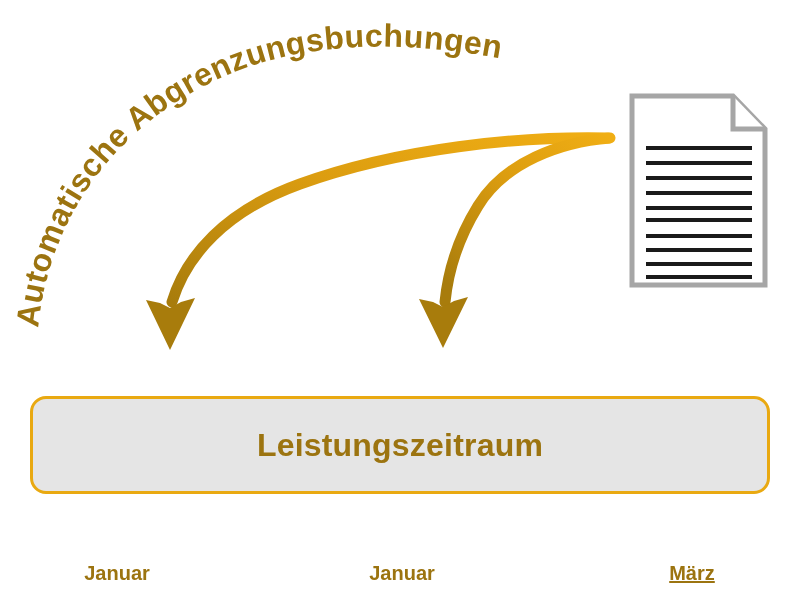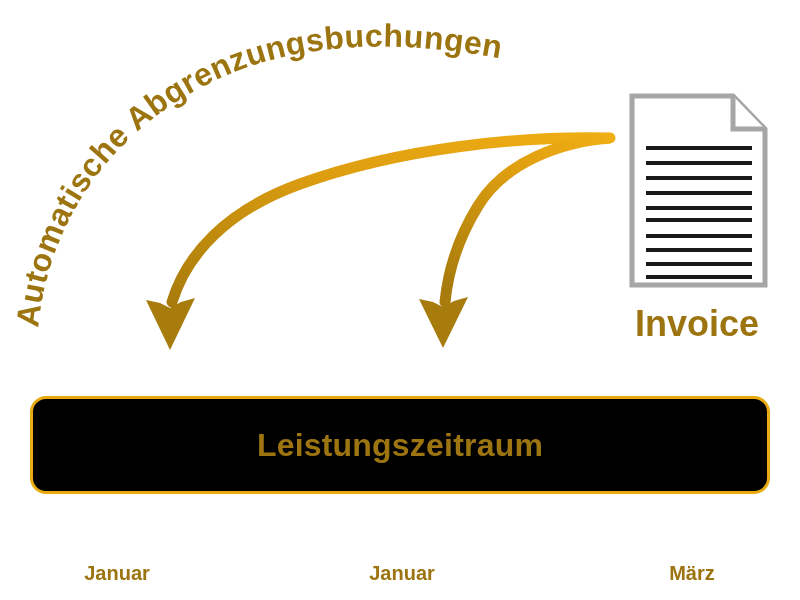--- a/index.html
+++ b/index.html
@@ -32,21 +32,21 @@
   
   .period-box {
     position: absolute;
     left: 30px;
     top: 396px;
     width: 740px;
     height: 98px;
     box-sizing: border-box;
     border: 3px solid #e9a911;
     border-radius: 16px;
-    background: #000000;
+    background: #e5e5e5;
     display: flex;
     align-items: center;
     justify-content: center;
   }
   .period-label {
     font-size: 32px;
     font-weight: bold;
     color: #9c7410;
     letter-spacing: 0.2px;
     font-family: "Liberation Sans", sans-serif;
@@ -59,21 +59,21 @@
     font-size: 20px;
     font-weight: bold;
     color: #9c7410;
     transform: translateX(-50%);
     white-space: nowrap;
     font-family: "Liberation Sans", sans-serif;
     margin-top: 32px;
   }
   .month-0 { left: 117px; }
   .month-1 { left: 402px; }
-  .month-2 { left: 692px; }
+  .month-2 { left: 692px; text-decoration: underline; }
 
   
   .invoice-caption {
     position: absolute;
     left: 697px;
     top: 303px;
     transform: translateX(-50%);
     font-size: 36px;
     font-weight: bold;
     color: #9c7410;
@@ -149,21 +149,20 @@
         <line x1="646" y1="208" x2="752" y2="208"></line>
         <line x1="646" y1="220" x2="752" y2="220"></line>
         <line x1="646" y1="236" x2="752" y2="236"></line>
         <line x1="646" y1="250" x2="752" y2="250"></line>
         <line x1="646" y1="264" x2="752" y2="264"></line>
         <line x1="646" y1="277" x2="752" y2="277"></line>
       </g>
     </g>
   </svg>
 
-  <div class="invoice-caption">Invoice</div>
 
   <div class="period-box">
     <span class="period-label">Leistungszeitraum</span>
   </div>
 
   <div class="month month-0">Januar</div>
   <div class="month month-1">Januar</div>
   <div class="month month-2">März</div>
 
 </div>

